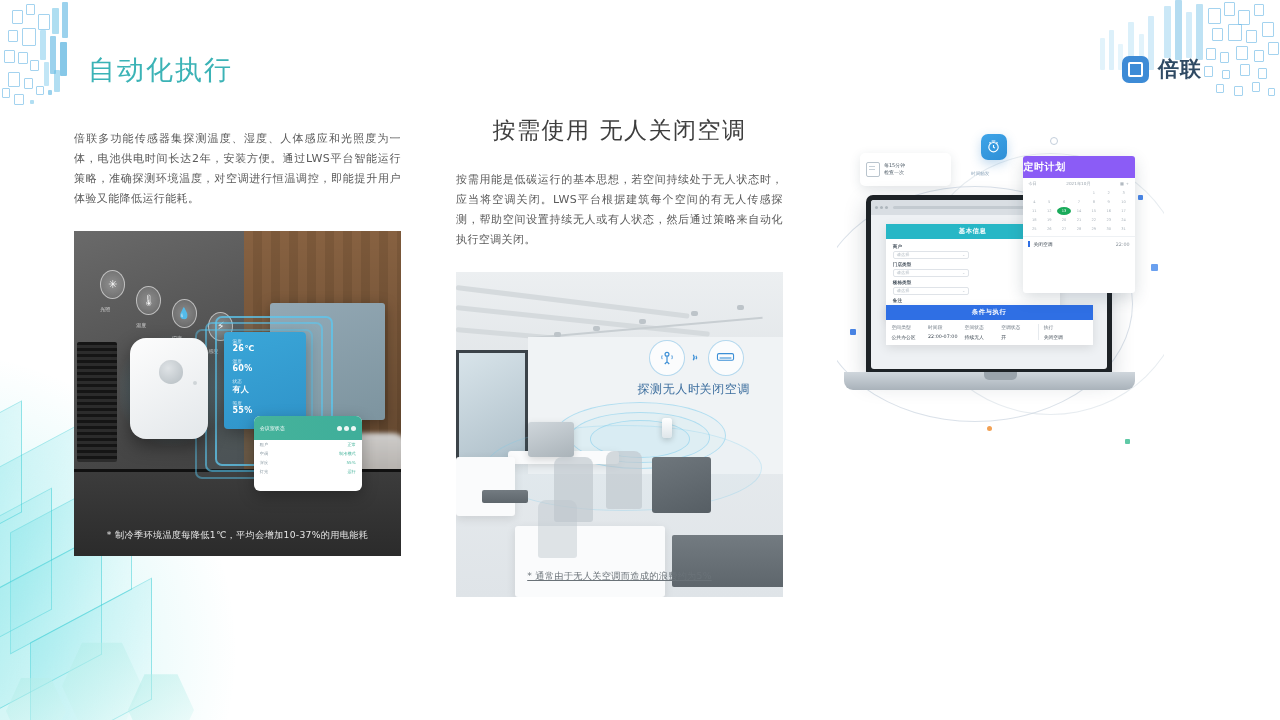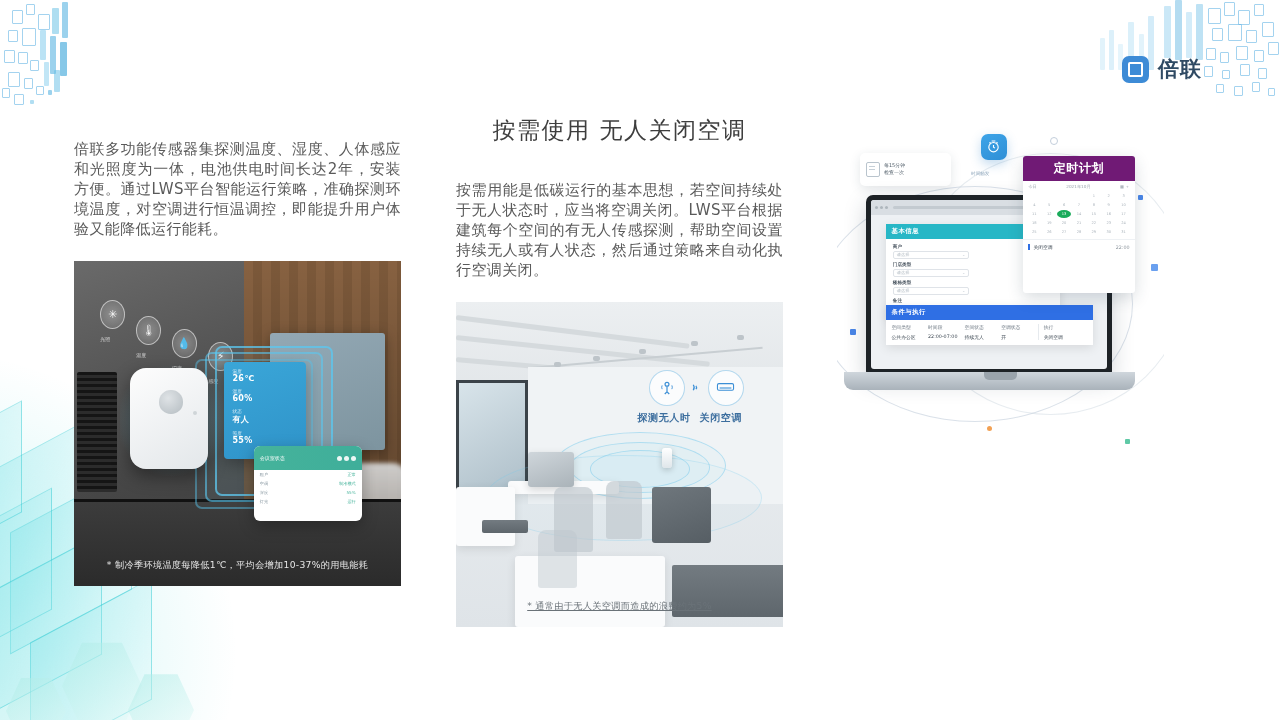--- a/index.html
+++ b/index.html
@@ -50,22 +50,22 @@
   .col.c1{left:60px;}
   .col.c2{left:442px;}
   .col.c3{left:823px;}
 
   .col-title{
     text-align:center;font-size:23px;color:#3e3e3e;letter-spacing:1.5px;
     font-weight:400;margin:10px 0 0 0;
     font-family:"DejaVu Sans",sans-serif;
   }
   .col-body{
-    margin:34px 0 0 0;padding:0 14px 0 14px;
-    font-size:15px;line-height:20px;color:#5a5a5a;letter-spacing:.4px;
+    margin:24px 0 0 0;padding:0 14px 0 14px;
+    font-size:11px;line-height:20px;color:#5a5a5a;letter-spacing:.4px;
     text-align:justify;
     font-family:"DejaVu Sans",sans-serif;
   }
 
   .figure{position:relative;margin:22px 0 0 14px;width:327px;height:325px;overflow:hidden;}
   .fig-cap{
     position:absolute;left:0;right:0;bottom:14px;text-align:center;
     font-size:9.2px;letter-spacing:.3px;font-family:"DejaVu Sans",sans-serif;
   }
 
@@ -140,21 +140,21 @@
     box-shadow:0 3px 8px rgba(0,0,0,.15);}
   .f2 .mon2{position:absolute;background:linear-gradient(160deg,#6f777d,#565e64);border-radius:3px;}
   .f2 .chair{position:absolute;background:rgba(190,198,204,.65);border-radius:8px 8px 3px 3px;}
   .f2 .ripple{position:absolute;border:1px solid rgba(110,200,235,.45);border-radius:50%;
     background:rgba(150,215,240,.08);}
   .f2 .dev{position:absolute;left:63%;top:45%;width:10px;height:20px;border-radius:3px;
     background:linear-gradient(180deg,#fff,#dfe6ea);box-shadow:0 2px 6px rgba(0,0,0,.2);}
   .f2 .badge{position:absolute;width:34px;height:34px;border-radius:50%;
     border:1px solid rgba(120,185,225,.55);background:rgba(255,255,255,.75);
     display:flex;align-items:center;justify-content:center;}
-  .f2 .blbl{position:absolute;font-size:10px;color:#3c6e9e;font-weight:700;letter-spacing:.6px;
+  .f2 .blbl{position:absolute;font-size:12px;color:#3c6e9e;font-weight:400;letter-spacing:.6px;
     font-family:"DejaVu Sans",sans-serif;white-space:nowrap;}
   .f2 .fig-cap{color:#6a7278;text-decoration:underline;}
 
   
   .f3{background:#ffffff;}
   .f3 .swoosh{position:absolute;border:1px solid rgba(205,215,225,.75);border-radius:50%;}
   .f3 .dot{position:absolute;border-radius:1px;}
   .f3 .lt-body{position:absolute;left:9%;top:21%;width:75%;height:55%;
     background:#1d2226;border-radius:7px 7px 3px 3px;padding:5px;box-sizing:border-box;
     box-shadow:0 8px 22px rgba(30,50,70,.22);}
@@ -163,35 +163,35 @@
     background:linear-gradient(180deg,#cfd6dc,#a9b2ba);border-radius:0 0 9px 9px;}
   .f3 .lt-notch{position:absolute;left:45%;top:75.5%;width:10%;height:2.2%;
     background:#9aa4ac;border-radius:0 0 5px 5px;}
   .f3 .browser{height:9%;background:#d9dee3;display:flex;align-items:center;gap:2px;padding:0 4px;box-sizing:border-box;}
   .f3 .browser i{width:3px;height:3px;border-radius:50%;background:#aeb6bd;display:block;}
   .f3 .bline{flex:1;height:3px;background:#c3cad0;border-radius:2px;margin-left:3px;}
   .f3 .panel{position:absolute;background:#fff;box-shadow:0 3px 10px rgba(0,0,0,.10);}
   .f3 .ph-teal{background:#27b7c6;color:#fff;}
   .f3 .ph-blue{background:#2f6fe4;color:#fff;}
   .f3 .ph{font-size:6.4px;font-weight:700;padding:3px 6px;letter-spacing:.5px;
-          font-family:"DejaVu Sans",sans-serif;}
+          font-family:"DejaVu Sans",sans-serif;text-align:center;}
   .f3 .fld{display:inline-block;width:46%;margin:3px 1% 0 2%;vertical-align:top;}
   .f3 .fld .lb{font-size:4.6px;color:#4a5560;font-weight:700;font-family:"DejaVu Sans",sans-serif;}
   .f3 .fld .ip{margin-top:2px;height:8px;border:1px solid #dfe3e8;border-radius:2px;
     display:flex;align-items:center;justify-content:space-between;padding:0 3px;box-sizing:border-box;}
   .f3 .fld .ip span{font-size:4.2px;color:#b3bcc4;font-family:"DejaVu Sans",sans-serif;}
   .f3 .fld .ip b{font-size:4px;color:#c2cad1;font-weight:400;}
   .f3 .tbl{display:flex;padding:4px 6px 5px 6px;box-sizing:border-box;}
   .f3 .tcol{flex:1;}
   .f3 .tcol.last{border-left:1px solid #e6eaee;padding-left:5px;flex:0 0 22%;}
   .f3 .th{font-size:4.8px;color:#6b7681;font-family:"DejaVu Sans",sans-serif;white-space:nowrap;}
   .f3 .td{font-size:4.8px;color:#3c4752;margin-top:4px;font-family:"DejaVu Sans",sans-serif;white-space:nowrap;}
   .f3 .cal{position:absolute;left:57%;top:9%;width:34%;height:42%;background:#fff;border-radius:3px;
     box-shadow:0 5px 16px rgba(40,60,80,.18);overflow:hidden;}
-  .f3 .cal-h{background:#701a75;color:#fff;font-size:12px;font-weight:700;text-align:center;
+  .f3 .cal-h{background:#8b5cf6;color:#fff;font-size:10px;font-weight:700;
     padding:4px 0;letter-spacing:.6px;font-family:"DejaVu Sans",sans-serif;}
   .f3 .cal-n{display:flex;align-items:center;justify-content:space-between;padding:3px 5px;}
   .f3 .cal-n span{font-size:4.2px;color:#9aa4ad;font-family:"DejaVu Sans",sans-serif;}
   .f3 .cal-g{display:grid;grid-template-columns:repeat(7,1fr);gap:1px;padding:0 4px;}
   .f3 .cal-g i{font-size:3.6px;color:#aab3bb;text-align:center;font-style:normal;line-height:8px;
     font-family:"DejaVu Sans",sans-serif;}
   .f3 .cal-g i.sel{background:#1aab5b;color:#fff;border-radius:50%;}
   .f3 .cal-f{display:flex;align-items:center;justify-content:space-between;
     border-top:1px solid #eef1f4;margin-top:3px;padding:4px 5px;}
   .f3 .cal-f .nm{font-size:4.8px;color:#3c4752;border-left:2px solid #2f6fe4;padding-left:3px;
@@ -280,20 +280,21 @@
   <div class="pxl" style="left:1222px;top:70px;width:6px;height:7px;"></div>
   <div class="pxl" style="left:1240px;top:64px;width:8px;height:10px;"></div>
   <div class="pxl" style="left:1258px;top:68px;width:7px;height:9px;"></div>
   <div class="pxl" style="left:1216px;top:84px;width:6px;height:7px;"></div>
   <div class="pxl" style="left:1234px;top:86px;width:7px;height:8px;"></div>
   <div class="pxl" style="left:1252px;top:82px;width:6px;height:8px;"></div>
   <div class="pxl" style="left:1268px;top:88px;width:5px;height:6px;"></div>
 </div>
 
 <div class="header">
+  <div class="page-title">自动化执行</div>
   <div class="brand">
     <div class="brand-mark">
         <i></i>
       </div>
     <div class="brand-name">倍联</div>
   </div>
 </div>
 
 <div class="cols">
 

